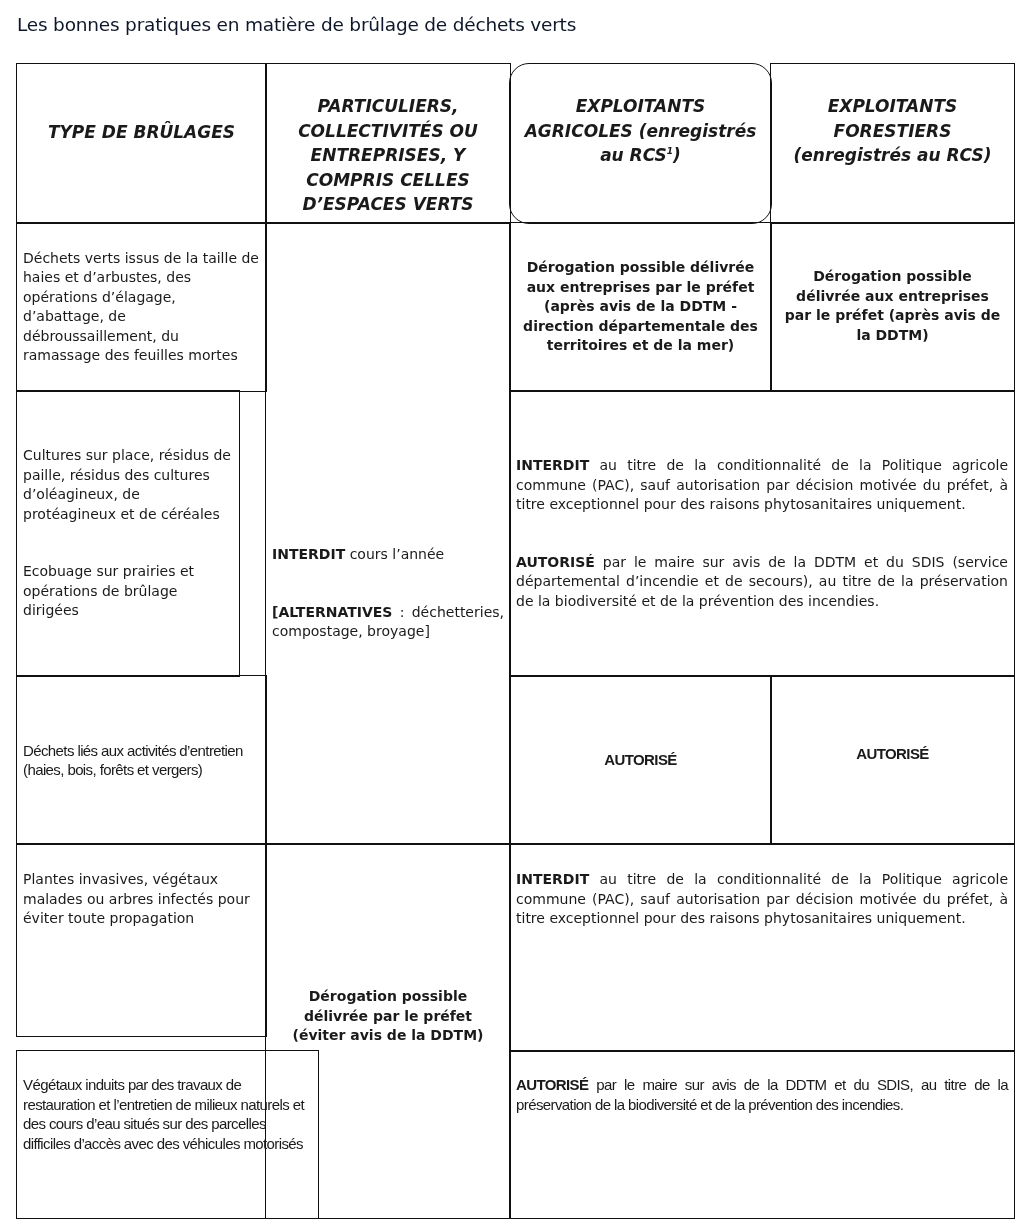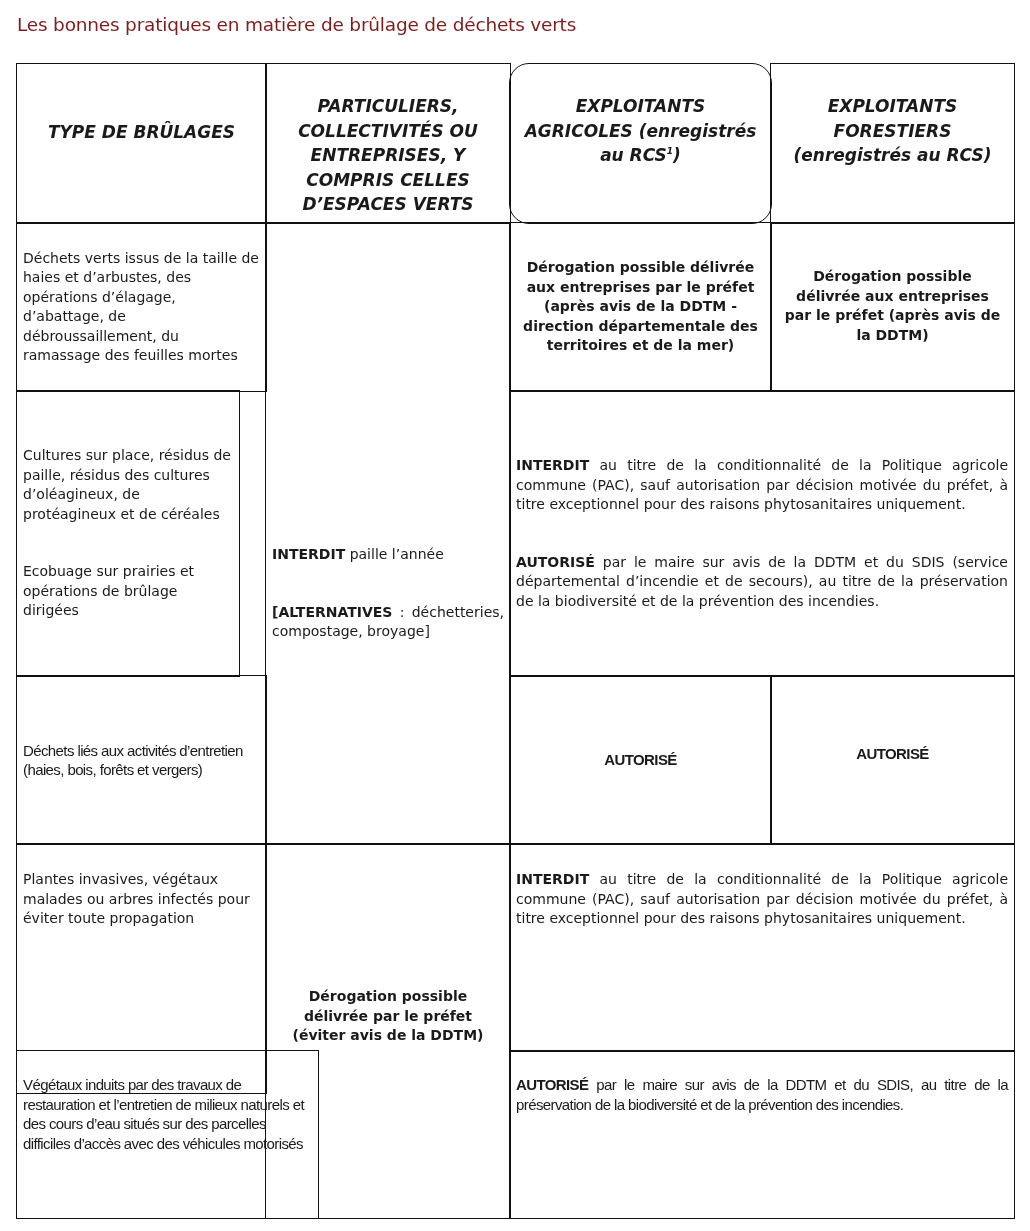--- a/index.html
+++ b/index.html
@@ -1,19 +1,19 @@
 <!DOCTYPE html>
 <html><head>
 <meta charset="utf-8">
 <style>
   html, body { margin: 0; padding: 0; background: #ffffff; }
   body { width: 1030px; height: 1231px; position: relative; overflow: hidden;
          font-family: "DejaVu Sans", sans-serif; color: #1a1a1a; }
   .title { position: absolute; left: 17px; top: 14px; font-size: 18.5px; font-weight: 500;
-           letter-spacing: -0.2px; color: #7f1d1d; white-space: nowrap; }
+           letter-spacing: -0.2px; color: #0f172a; white-space: nowrap; }
   .tbl { position: absolute; left: 16px; top: 63px; width: 999px; height: 1156px; }
   .cell { position: absolute; box-sizing: border-box; border: 1.5px solid #111;
           display: flex; flex-direction: column; font-size: 14px; line-height: 19.5px; }
   .hdr { justify-content: center; align-items: center; text-align: center;
          font-style: italic; font-weight: bold; font-size: 17px; line-height: 24.5px; padding: 0 6px; }
   .hdr.top { justify-content: flex-start; padding-top: 30px; }
   .lab { padding: 0 6px; justify-content: center; }
   .lab .gap { height: 38px; }
   .ctr { justify-content: center; align-items: center; text-align: center; font-weight: bold; padding: 0 10px; }
   .just { text-align: justify; padding: 0 6px; justify-content: center; }
@@ -47,21 +47,21 @@
     <span>Déchets verts issus de la taille de haies et d’arbustes, des opérations d’élagage, d’abattage, de débroussaillement, du ramassage des feuilles mortes</span>
   </div>
   <div class="cell ctr" style="left:493px;top:159px;width:263px;height:170px;">
     <span>Dérogation possible délivrée aux entreprises par le préfet (après avis de la DDTM - direction départementale des territoires et de la mer)</span>
   </div>
   <div class="cell ctr" style="left:754px;top:159px;width:245px;height:170px;justify-content:flex-start;padding-top:44px;">
     <span>Dérogation possible délivrée aux entreprises par le préfet (après avis de la DDTM)</span>
   </div>
 
   <div class="cell just" style="left:249px;top:159px;width:246px;height:623px;padding-top:120px;">
-    <p><b>INTERDIT</b><span> paille l’année</span></p>
+    <p><b>INTERDIT</b><span> cours l’année</span></p>
     <div class="gap"></div>
     <p><b>[ALTERNATIVES</b><span> : déchetteries, compostage, broyage]</span></p>
   </div>
 
   <div class="cell lab" style="left:0;top:327px;width:224px;height:287px;">
     <span>Cultures sur place, résidus de paille, résidus des cultures d’oléagineux, de protéagineux et de céréales</span>
     <div class="gap"></div>
     <span>Ecobuage sur prairies et opérations de brûlage dirigées</span>
   </div>
   <div class="cell just" style="left:493px;top:327px;width:506px;height:287px;">
@@ -73,21 +73,21 @@
   <div class="cell lab cond" style="left:0;top:612px;width:251px;height:170px;">
     <span>Déchets liés aux activités d’entretien (haies, bois, forêts et vergers)</span>
   </div>
   <div class="cell ctr cond" style="left:493px;top:612px;width:263px;height:170px;">
     <span>AUTORISÉ</span>
   </div>
   <div class="cell ctr cond" style="left:754px;top:612px;width:245px;height:170px;padding-bottom:12px;">
     <span>AUTORISÉ</span>
   </div>
 
-  <div class="cell lab" style="left:0;top:780px;width:251px;height:251px;justify-content:flex-start;padding-top:26px;">
+  <div class="cell lab" style="left:0;top:780px;width:251px;height:194px;justify-content:flex-start;padding-top:26px;">
     <span>Plantes invasives, végétaux malades ou arbres infectés pour éviter toute propagation</span>
     <div class="gap"></div>
   </div>
   <div class="cell just" style="left:493px;top:780px;width:506px;height:209px;justify-content:flex-start;padding-top:26px;">
     <p><b>INTERDIT</b><span> au titre de la conditionnalité de la Politique agricole commune (PAC), sauf autorisation par décision motivée du préfet, à titre exceptionnel pour des raisons phytosanitaires uniquement.</span></p>
   </div>
 
   <div class="cell ctr" style="left:249px;top:780px;width:246px;height:376px;justify-content:flex-start;padding-top:143px;">
     <span>Dérogation possible délivrée par le préfet (éviter avis de la DDTM)</span>
   </div>

